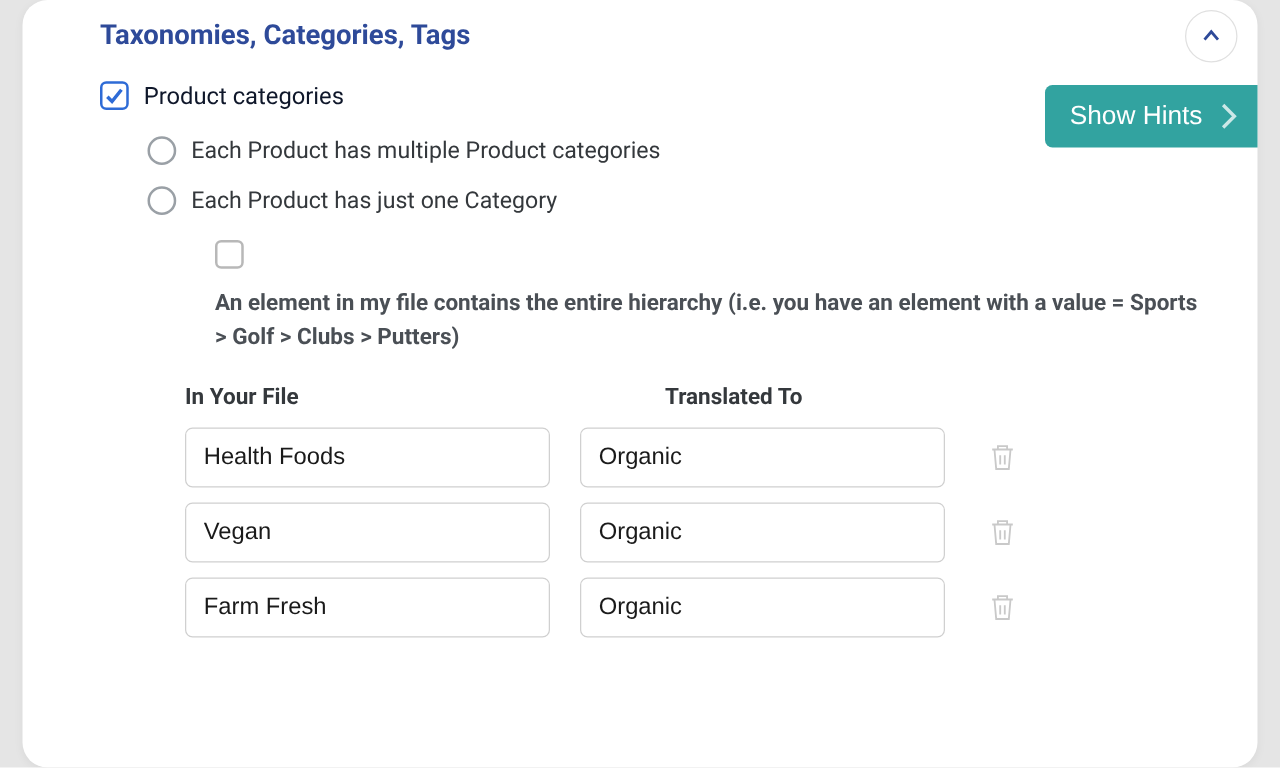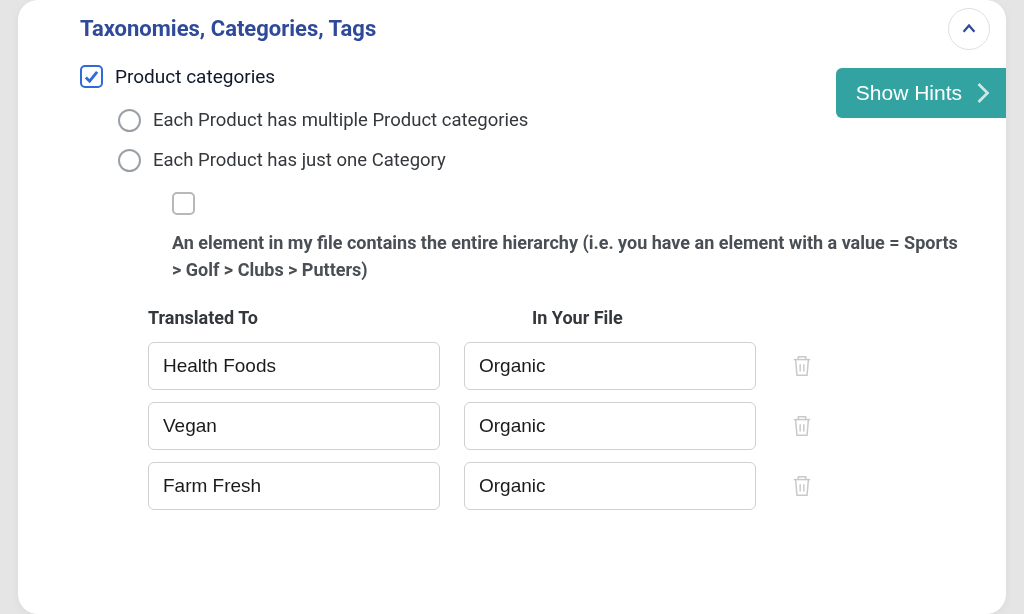--- a/index.html
+++ b/index.html
@@ -147,22 +147,22 @@
     <div class="sub-block">
       <span class="checkbox-small">
         
       </span>
       <div class="sub-desc">An element in my file contains the entire hierarchy (i.e. you have an element with a value = Sports &gt; Golf &gt; Clubs &gt; Putters)</div>
     </div>
 
 
     <div class="mapping-grid">
       <div class="mapping-headers">
+        <div class="col-h">In Your File</div>
         <div class="col-h">Translated To</div>
-        <div class="col-h">In Your File</div>
       </div>
 
       <div class="mapping-row">
         <input class="mapping-input" value="Health Foods" style="">
         <input class="mapping-input" value="Organic" style="">
         <button class="trash-btn">
           <svg viewBox="0 0 24 26">
             <path d="M3 6h18"></path>
               <path d="M8 6V3h8v3"></path>
               <path d="M5 6l1.5 17h11L19 6"></path>

